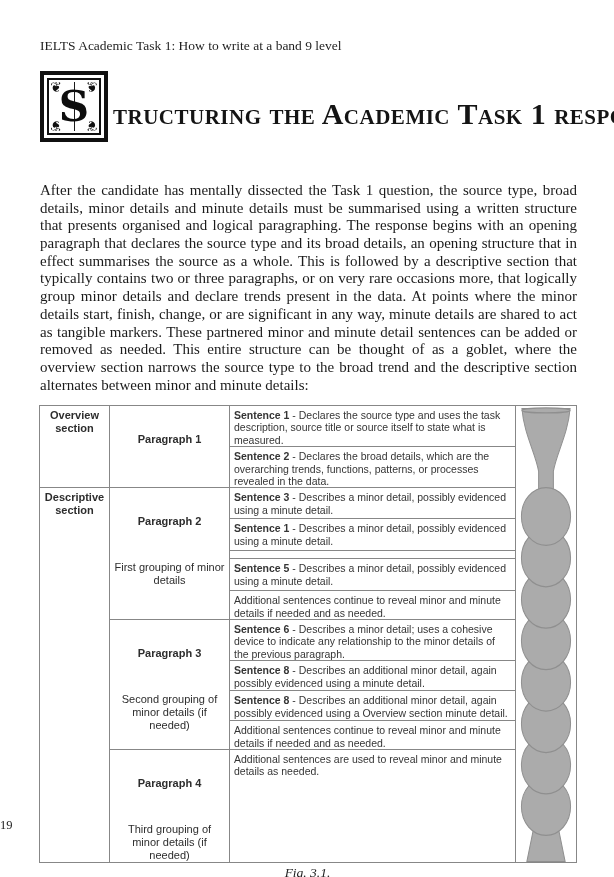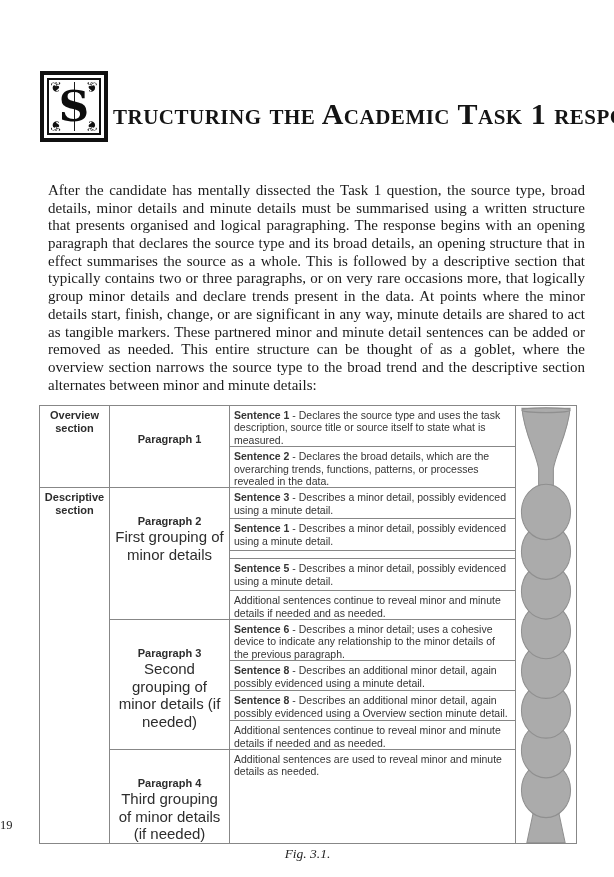--- a/index.html
+++ b/index.html
@@ -15,47 +15,48 @@
   .dropcap-inner { position:relative; width:100%; height:100%; box-sizing:border-box; border:2px solid #101010; display:flex; align-items:center; justify-content:center; }
   .dropcap-inner::before { content:""; position:absolute; left:50%; top:2px; bottom:2px; width:1px; background:#1a1a1a; }
   .dropcap-letter { position:relative; font-family:"DejaVu Serif",serif; font-weight:bold; font-size:42px; line-height:1; color:#0d0d0d; }
   .fl { position:absolute; font-family:"DejaVu Sans",sans-serif; font-size:14px; line-height:1; color:#111; }
   .fl-tl { left:1px; top:0; }
   .fl-tr { right:1px; top:0; transform:scaleX(-1); }
   .fl-bl { left:1px; bottom:0; transform:scaleY(-1); }
   .fl-br { right:1px; bottom:0; transform:scale(-1,-1); }
   .page-title { font-weight:bold; font-variant:small-caps; font-size:30px; line-height:1; letter-spacing:0.5px; margin:0 0 13px 5px; color:#141414; white-space:nowrap; }
 
-  .intro { position:absolute; left:48px; top:167px; width:537px; font-size:15px; line-height:1.18; text-align:justify; color:#1b1b1b; }
+  .intro { position:absolute; left:40px; top:167px; width:537px; font-size:15px; line-height:1.18; text-align:justify; color:#1b1b1b; }
 
   .figure { position:absolute; left:39px; top:405px; width:537px; }
   table.structure { border-collapse:collapse; table-layout:fixed; width:537px;
     font-family:"Liberation Sans","DejaVu Sans",sans-serif; font-size:10.5px; color:#353535; }
   table.structure td { border:1px solid #878787; vertical-align:top; padding:3px 4px 0 4px; line-height:1.18; overflow:hidden; }
   td.sec { vertical-align:middle; text-align:center; font-weight:bold; font-size:11px; padding:2px 1px; color:#2d2d2d; }
   td.para { text-align:center; padding-top:2px; color:#2d2d2d; }
   .p-title { font-weight:bold; font-size:11px;margin-top:24px; }
-  .p-sub { font-size:15px; }
+  .p-sub { font-size:11px;margin-top:33px; }
   td.sent b { font-weight:bold; }
   td.spacer { padding:0; height:4px; }
   td.goblet-cell { padding:0; position:relative; }
   svg.goblet { position:absolute; left:0; top:0; width:100%; height:100%; display:block; }
 
   tr.r1 { height:32px; } tr.r2 { height:34px; } tr.r3 { height:31px; } tr.r4 { height:32px; }
   tr.rsp { height:4px; }  tr.r5 { height:32px; } tr.r6 { height:28px; } tr.r7 { height:40px; }
   tr.r8 { height:30px; }  tr.r9 { height:30px; } tr.r10 { height:28px; } tr.r11 { height:42px; }
 
   .fig-caption { text-align:center; font-style:italic; font-size:13.5px; margin-top:2px; color:#1f1f1f; }
   .page-num { position:absolute; left:0; right:0; top:818px; font-size:12.5px; color:#222; }
 </style>
 </head>
 <body>
 
 <div class="page">
 
+  <div class="running-header">IELTS Academic Task 1: How to write at a band 9 level</div>
 
   <div class="title-row">
     <div class="dropcap">
       <div class="dropcap-inner">
         <span class="fl fl-tl">❦</span>
         <span class="fl fl-tr">❦</span>
         <span class="fl fl-bl">❦</span>
         <span class="fl fl-br">❦</span>
         <span class="dropcap-letter">S</span>
       </div>

